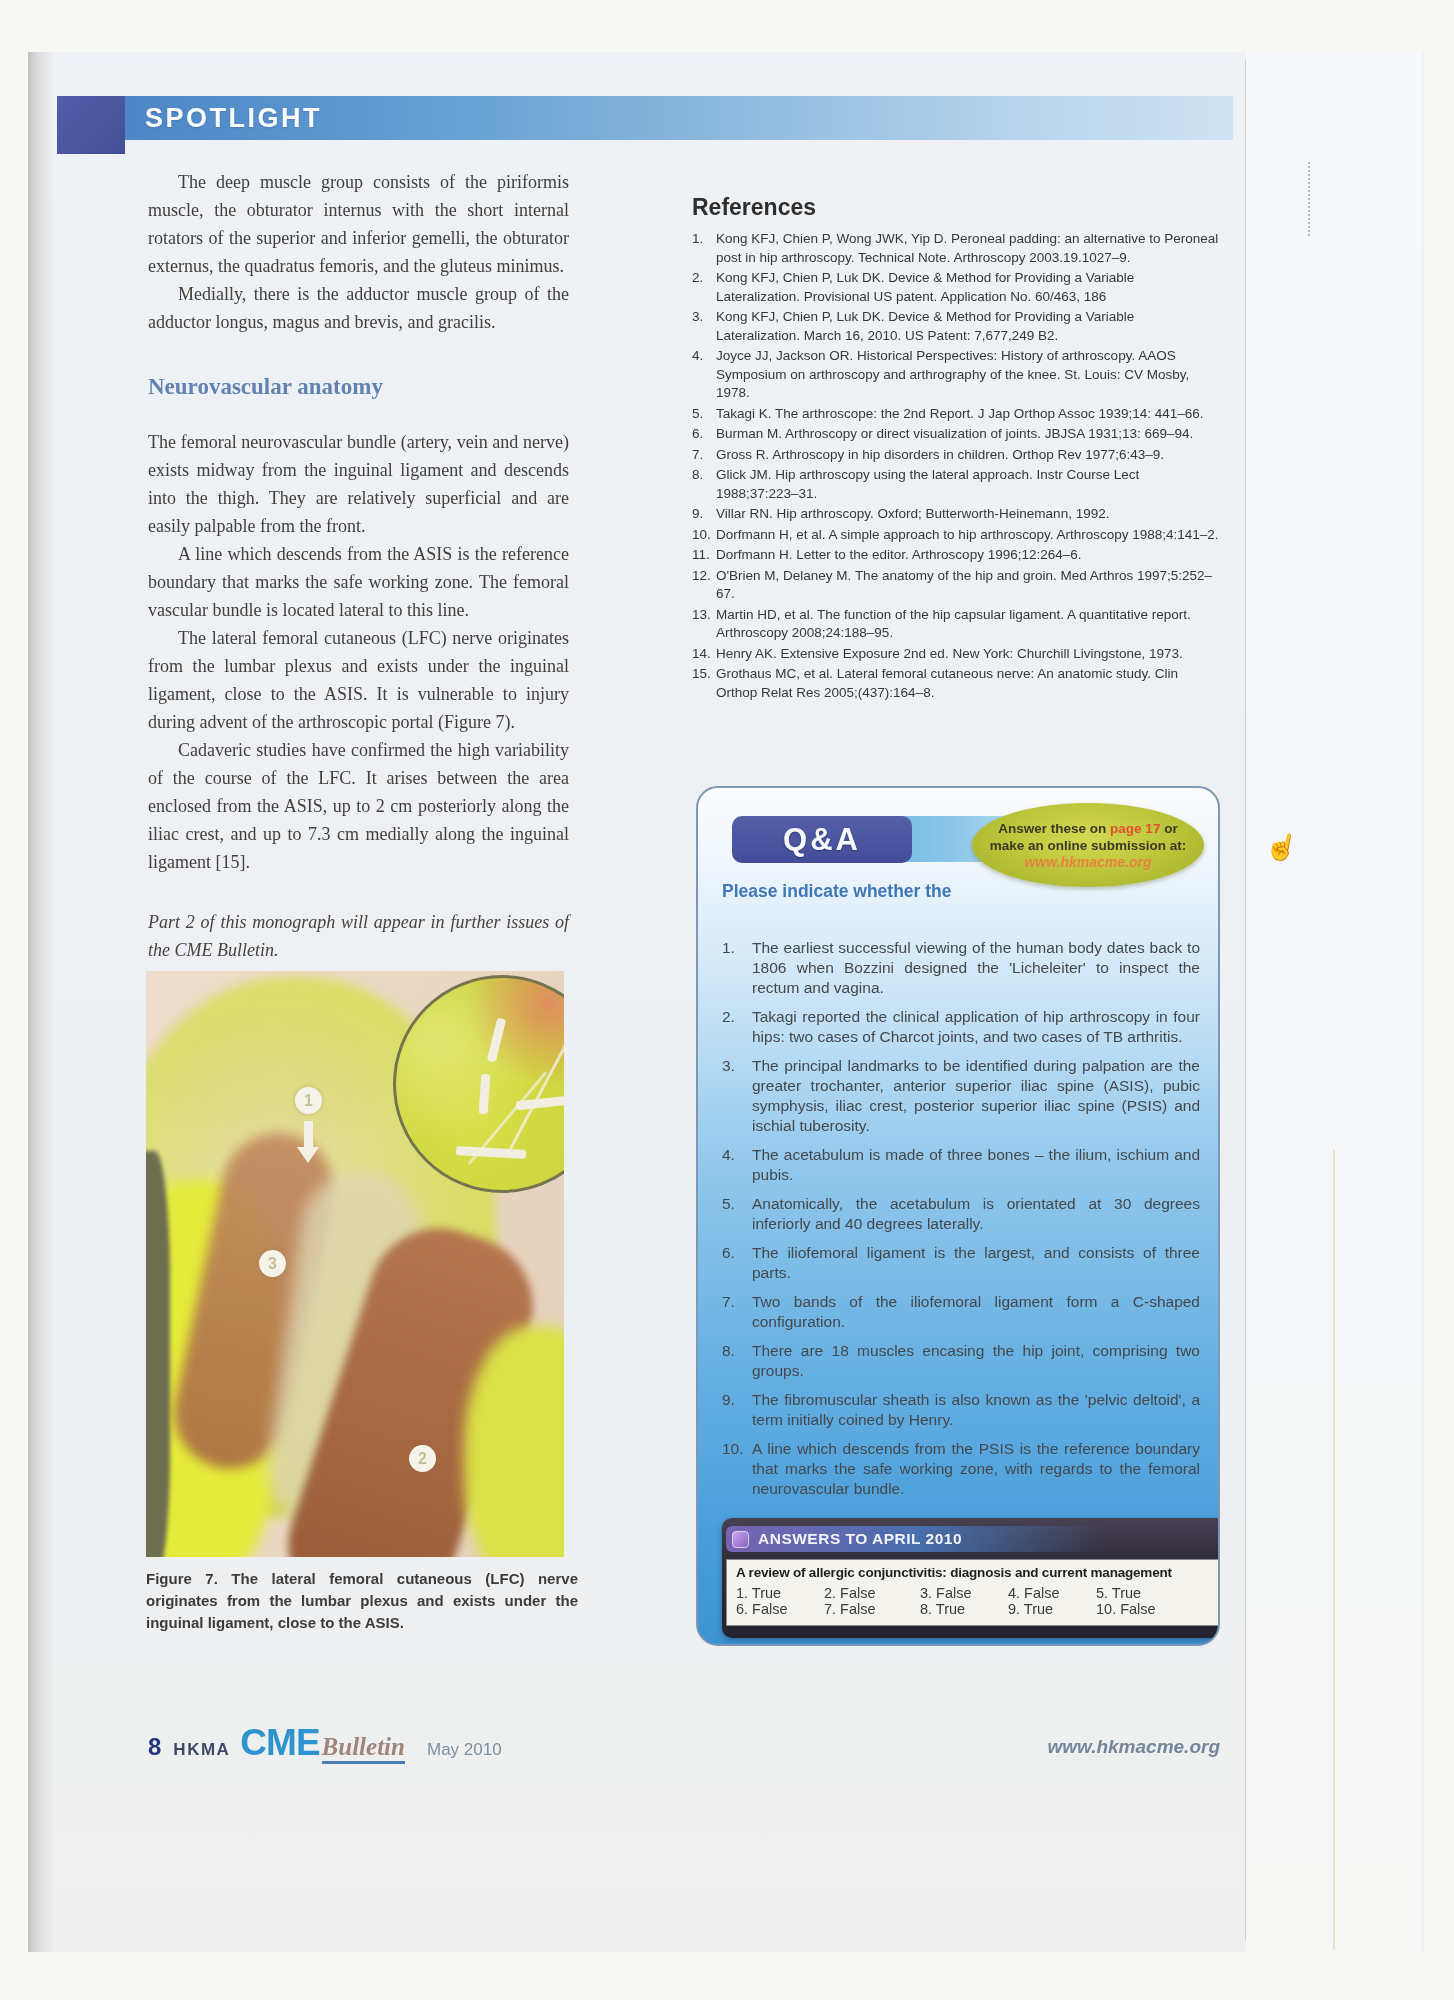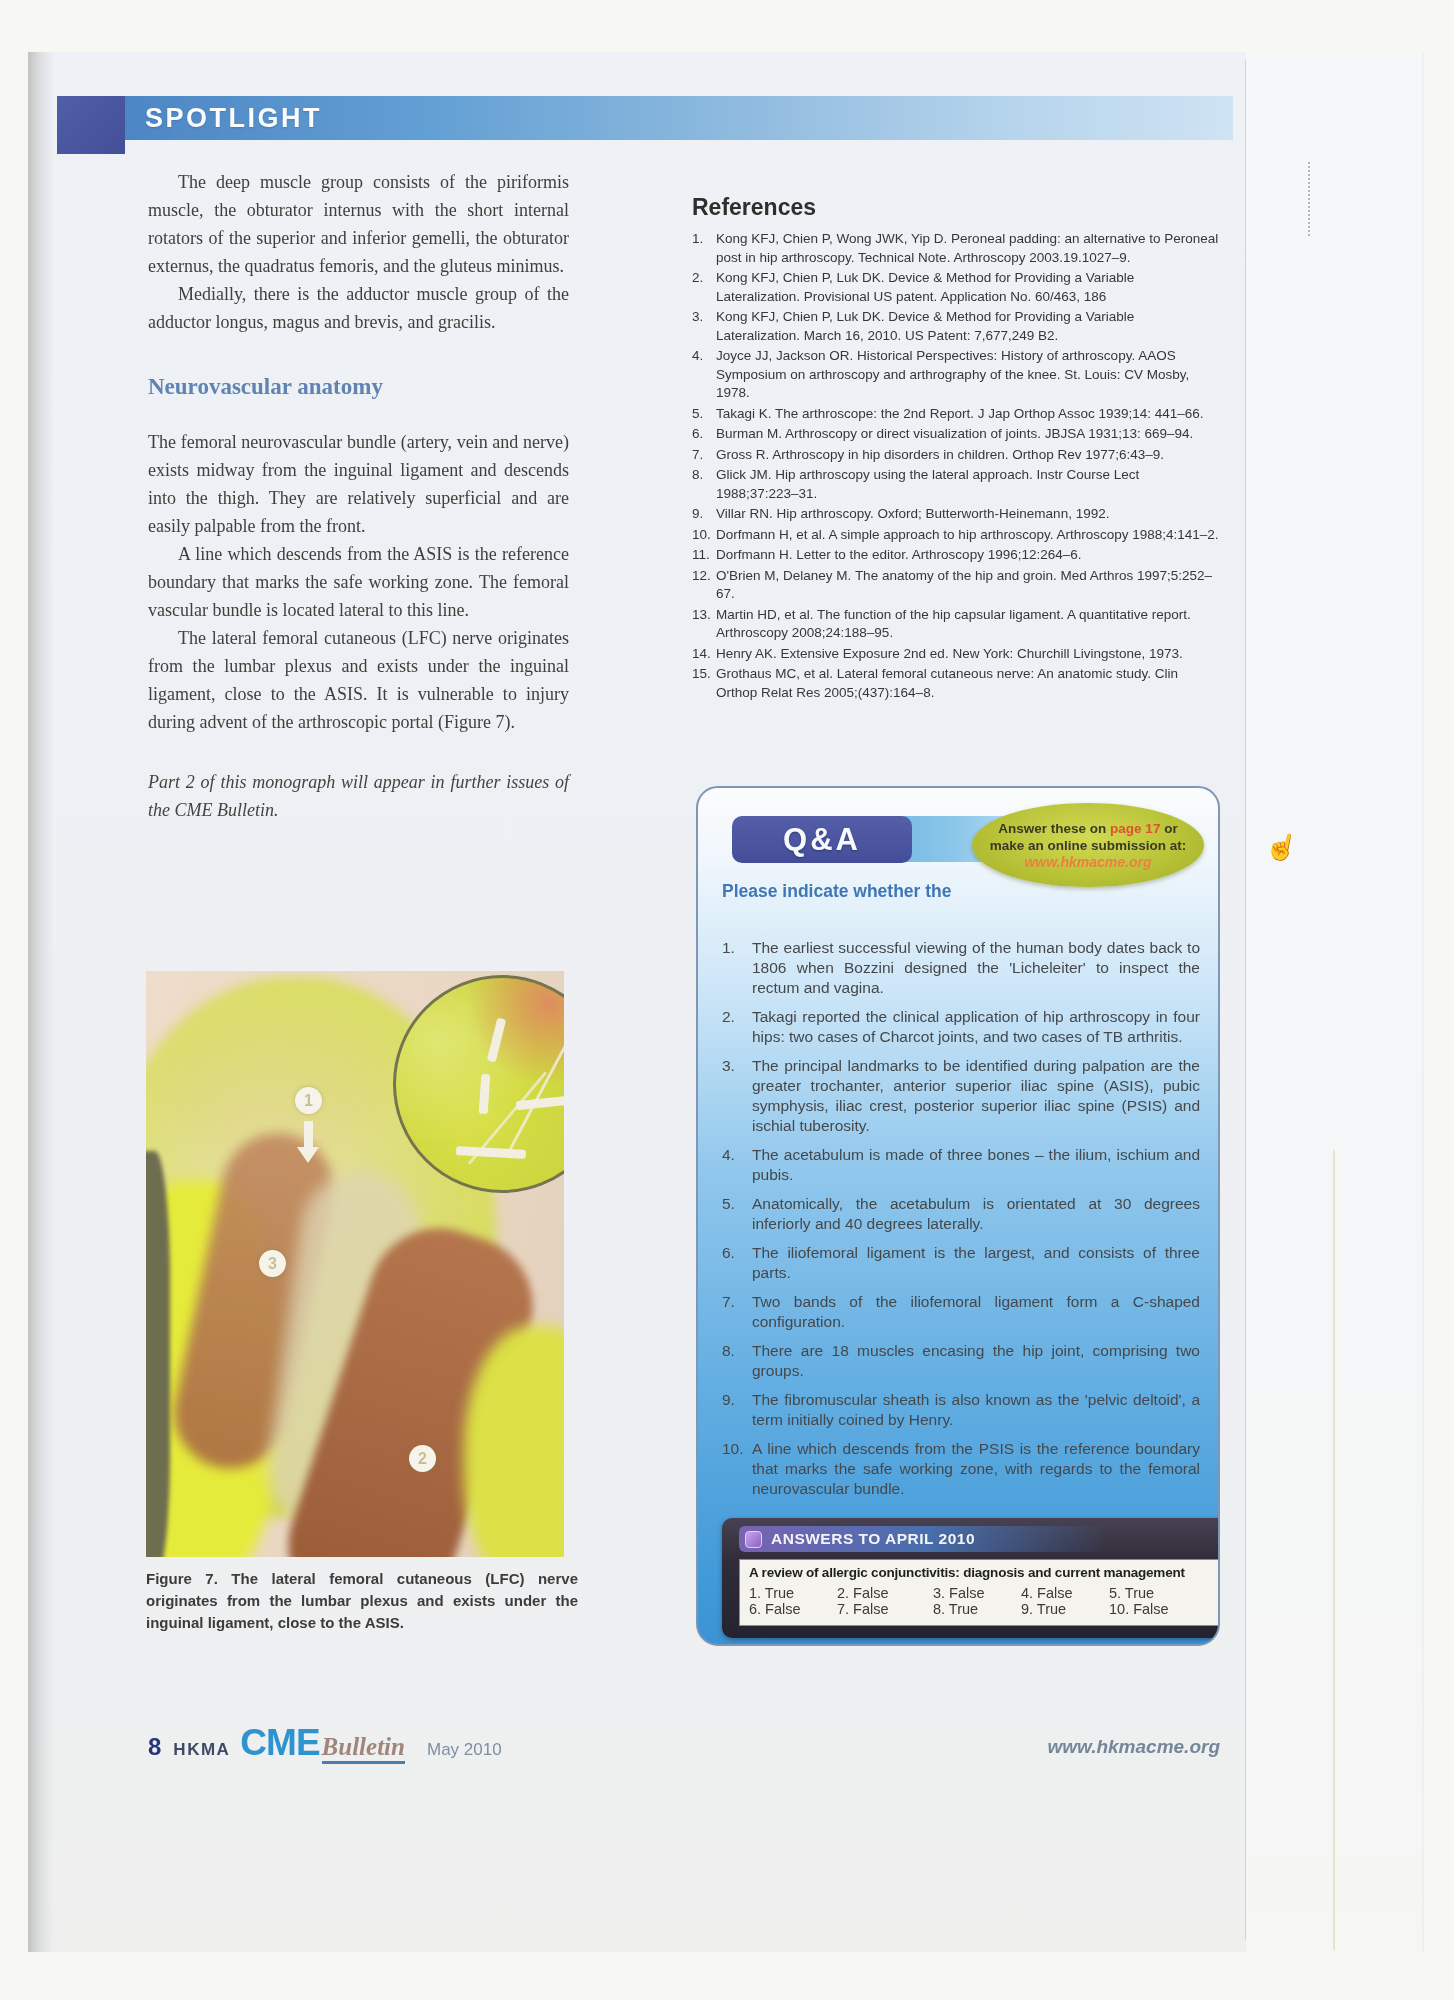--- a/index.html
+++ b/index.html
@@ -102,21 +102,21 @@
   .qa-intro{position:absolute;left:24px;top:92px;width:300px;color:#3f77b6;font-weight:bold;
       font-size:17.5px;line-height:23px;}
   .qa-list{position:absolute;left:24px;top:150px;width:478px;}
   .q{display:flex;font-size:15.5px;line-height:20px;color:#45484b;margin-bottom:9px;}
   .q-n{width:30px;flex-shrink:0;}
   .q-t{flex:1;text-align:justify;}
 
   
   .answers{position:absolute;left:24px;top:730px;width:520px;box-sizing:border-box;border-radius:10px;
       background:linear-gradient(180deg,#484152 0%,#302d3a 35%,#252330 100%);
-      padding:8px 10px 12px 17px;box-shadow:0 2px 5px rgba(20,30,60,.4);}
+      padding:8px 10px 12px 4px;box-shadow:0 2px 5px rgba(20,30,60,.4);}
   .answers-head{display:flex;align-items:center;height:26px;border-radius:6px;padding-left:6px;
       background:linear-gradient(90deg,rgba(122,102,184,.95) 0%,rgba(74,120,190,.85) 38%,rgba(60,62,82,0) 75%);}
   .answers-icon{width:15px;height:15px;border-radius:4px;margin-right:9px;
       background:linear-gradient(135deg,#c9a6ee,#8a62c2);border:1px solid #ded0f2;}
   .answers-title{color:#f4f4f8;font-weight:bold;font-size:15.5px;letter-spacing:.5px;}
   .answers-inner{margin-top:7px;background:#f4f3ed;border:1px solid #8a8a92;padding:5px 9px 8px 9px;}
   .answers-sub{font-size:13.5px;font-weight:bold;color:#1f1f1d;letter-spacing:-.2px;margin-bottom:5px;}
   .answers-grid{display:grid;grid-template-columns:88px 96px 88px 88px 1fr;
       font-size:14.5px;color:#3a3a37;}
 
@@ -149,20 +149,21 @@
   </div>
 </div>
 
 <div class="article">
   <p class="indent">The deep muscle group consists of the piriformis muscle, the obturator internus with the short internal rotators of the superior and inferior gemelli, the obturator externus, the quadratus femoris, and the gluteus minimus.</p>
   <p class="indent">Medially, there is the adductor muscle group of the adductor longus, magus and brevis, and gracilis.</p>
   <div class="sec-heading">Neurovascular anatomy</div>
   <p>The femoral neurovascular bundle (artery, vein and nerve) exists midway from the inguinal ligament and descends into the thigh. They are relatively superficial and are easily palpable from the front.</p>
   <p class="indent">A line which descends from the ASIS is the reference boundary that marks the safe working zone. The femoral vascular bundle is located lateral to this line.</p>
   <p class="indent">The lateral femoral cutaneous (LFC) nerve originates from the lumbar plexus and exists under the inguinal ligament, close to the ASIS. It is vulnerable to injury during advent of the arthroscopic portal (Figure 7).</p>
+  <p class="indent">Cadaveric studies have confirmed the high variability of the course of the LFC. It arises between the area enclosed from the ASIS, up to 2 cm posteriorly along the iliac crest, and up to 7.3 cm medially along the inguinal ligament [15].</p>
   <p class="note">Part 2 of this monograph will appear in further issues of the CME Bulletin.</p>
 </div>
 
 <div class="figure">
   <div class="layer l-pink"></div>
   <div class="layer l-dome"></div>
   <div class="layer l-yellowleft"></div>
   <div class="layer l-olive"></div>
   <div class="layer l-muscle1"></div>
   <div class="layer l-tendon"></div>

